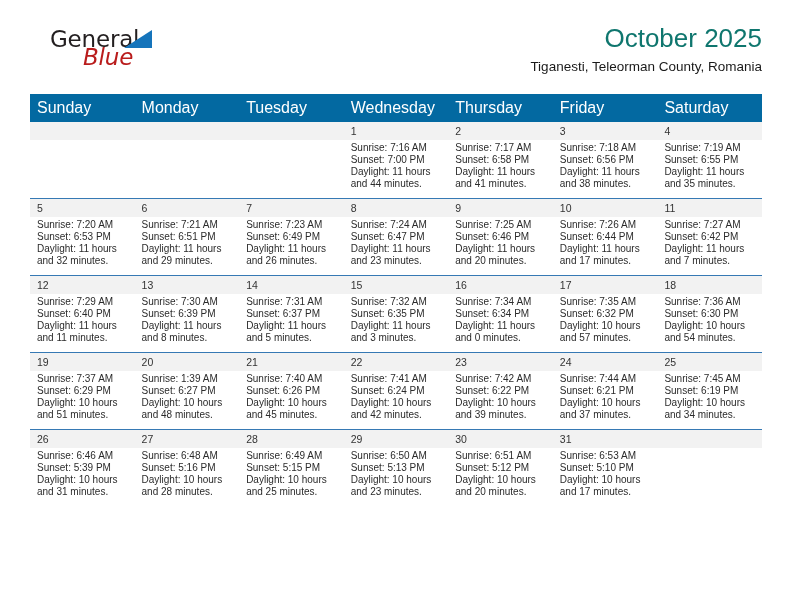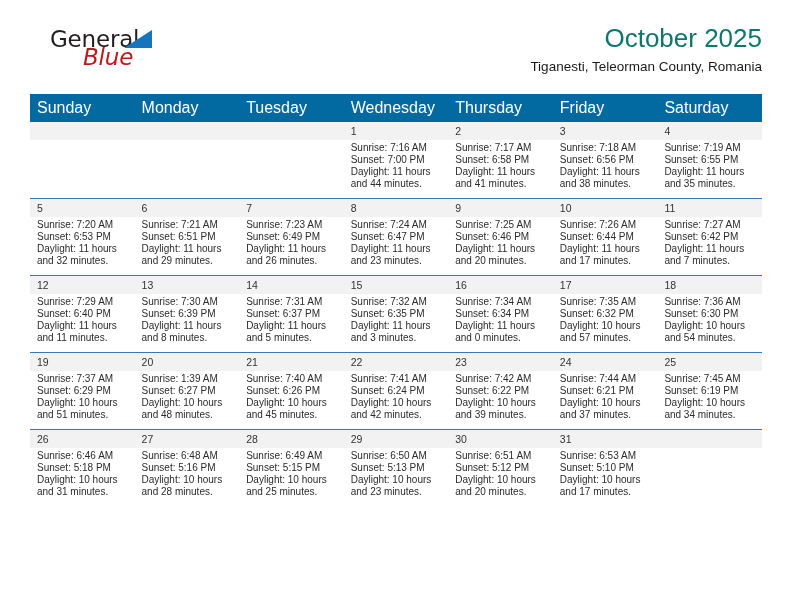--- a/index.html
+++ b/index.html
@@ -386,21 +386,21 @@
             <div class="wrap">Daylight: 10 hours and 34 minutes.</div>
           </div>
         </td>
       </tr>
 
       <tr class="week">
         <td>
           <div class="daynum">26</div>
           <div class="info">
             <div>Sunrise: 6:46 AM</div>
-            <div>Sunset: 5:18 PM</div>
+            <div>Sunset: 5:39 PM</div>
             <div class="wrap">Daylight: 10 hours and 31 minutes.</div>
           </div>
         </td>
         <td>
           <div class="daynum">27</div>
           <div class="info">
             <div>Sunrise: 6:48 AM</div>
             <div>Sunset: 5:16 PM</div>
             <div class="wrap">Daylight: 10 hours and 28 minutes.</div>
           </div>

